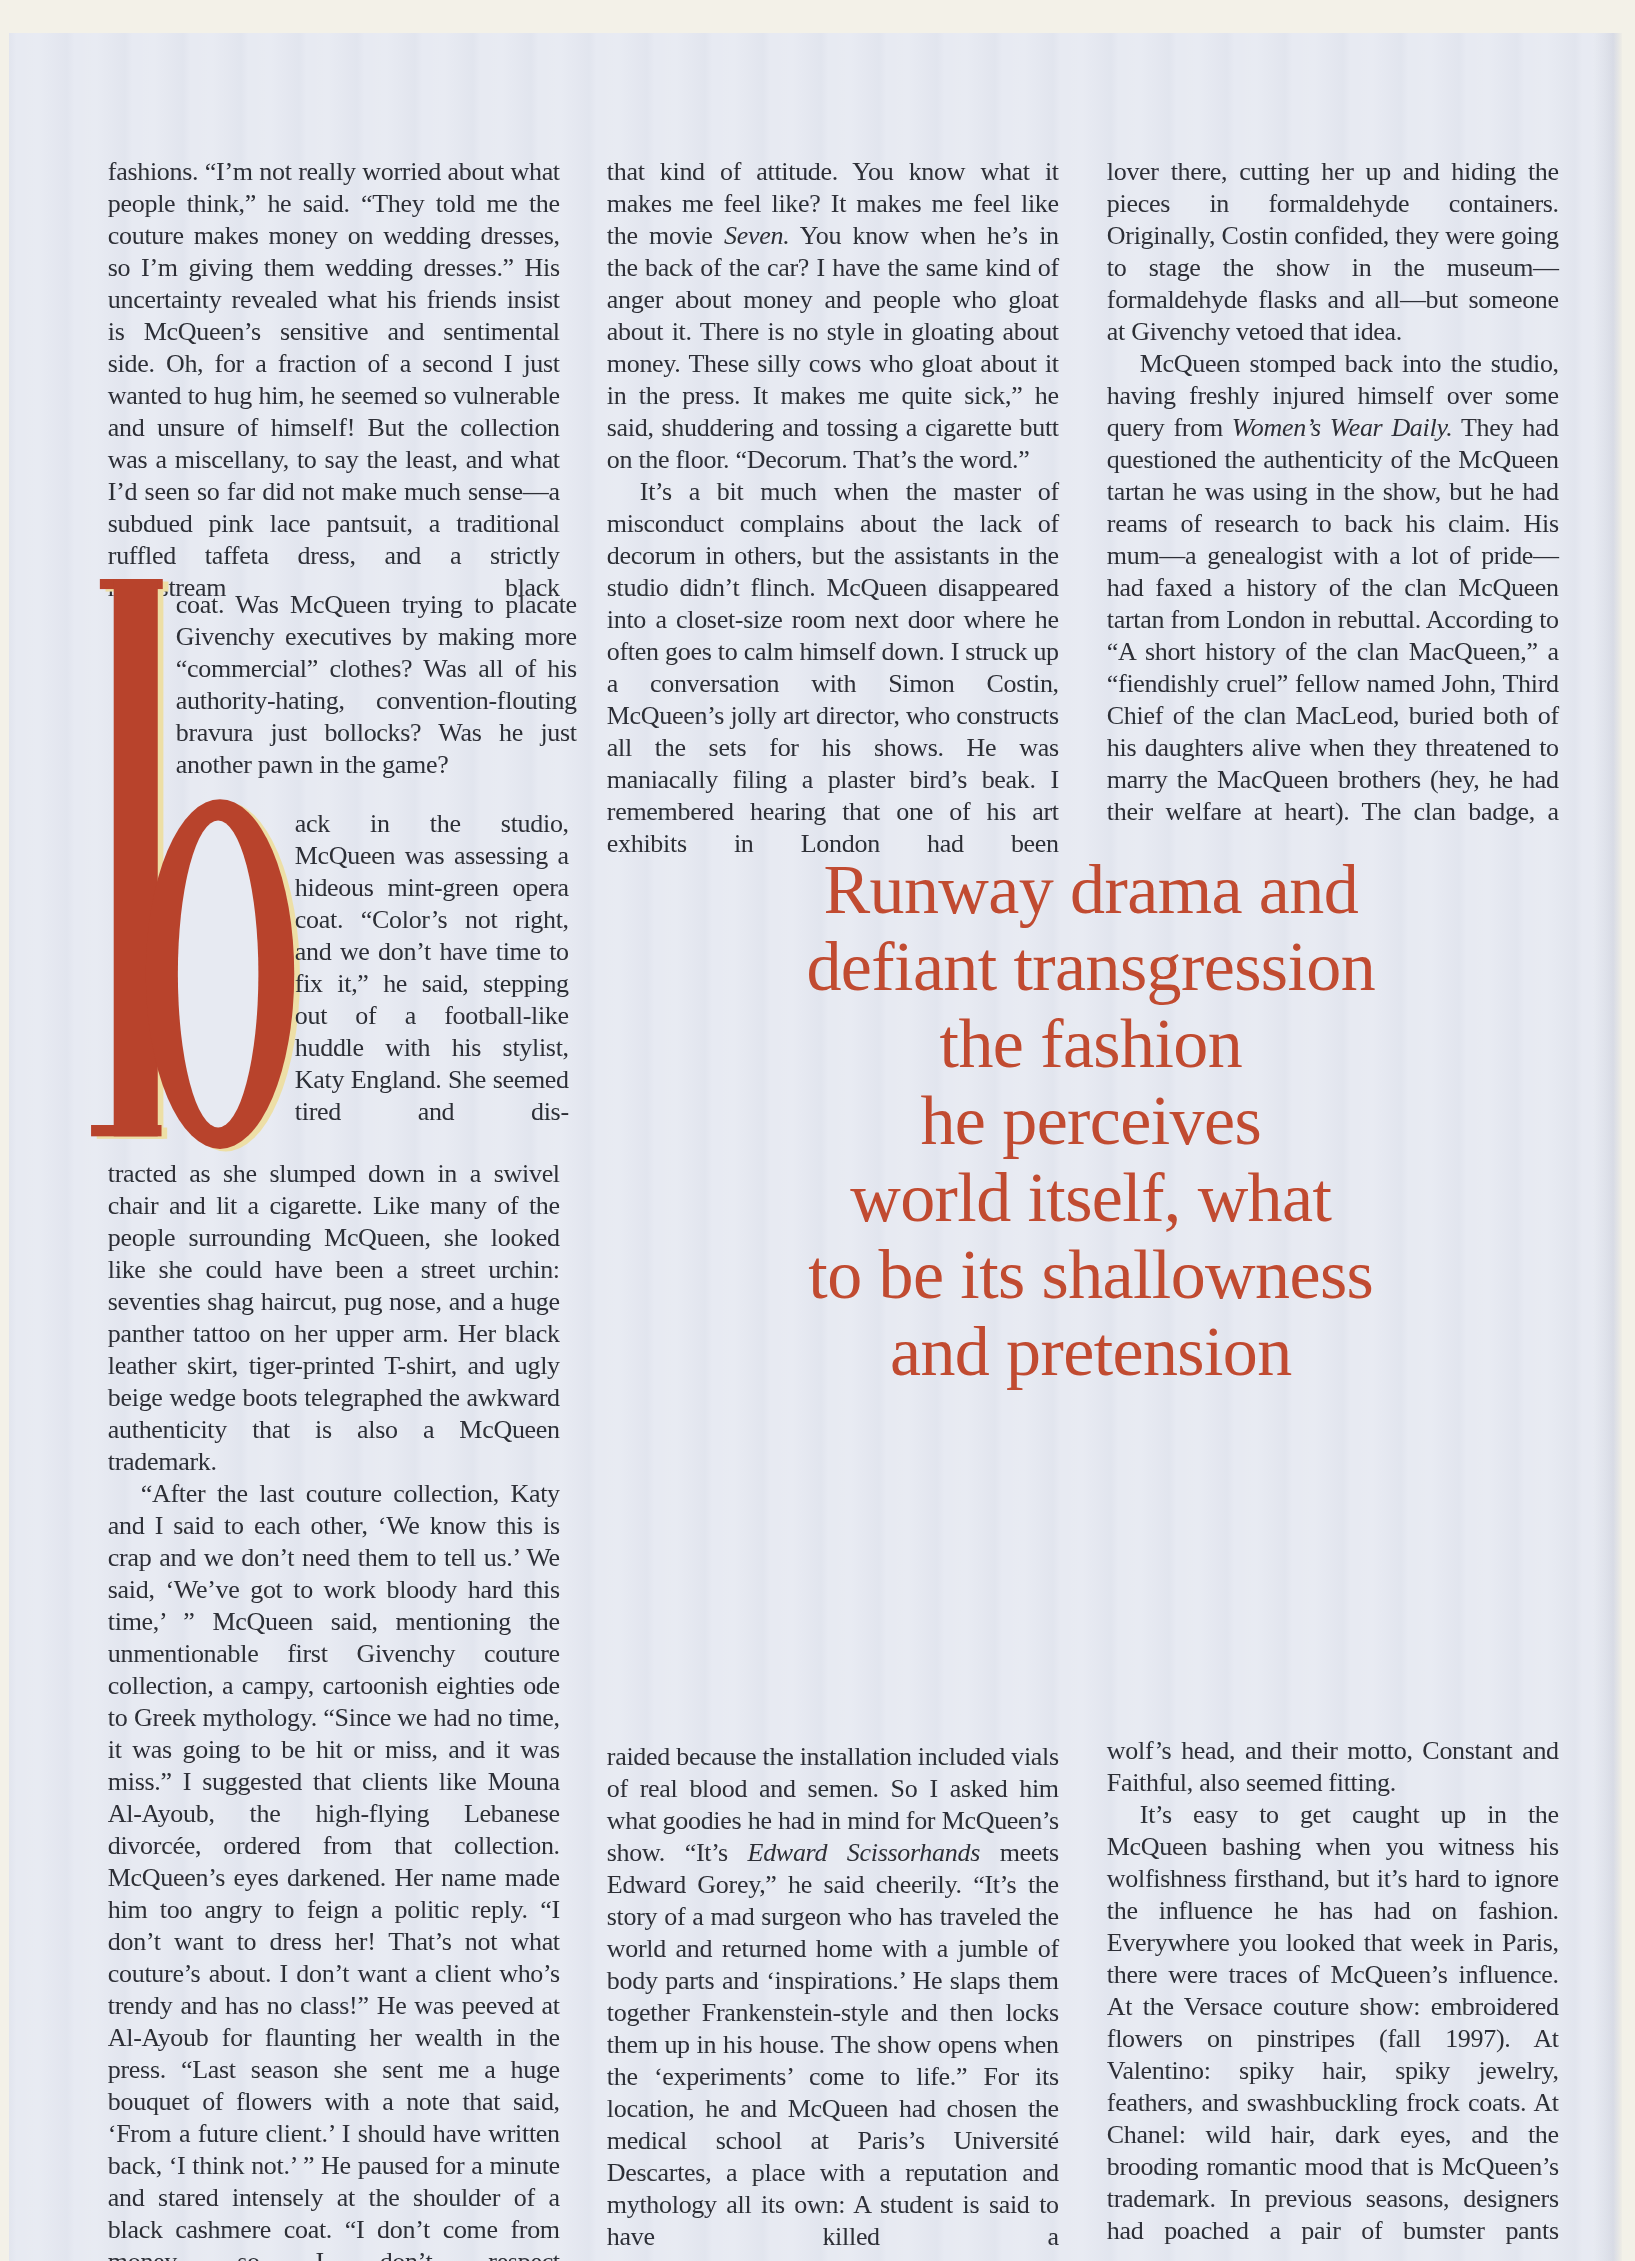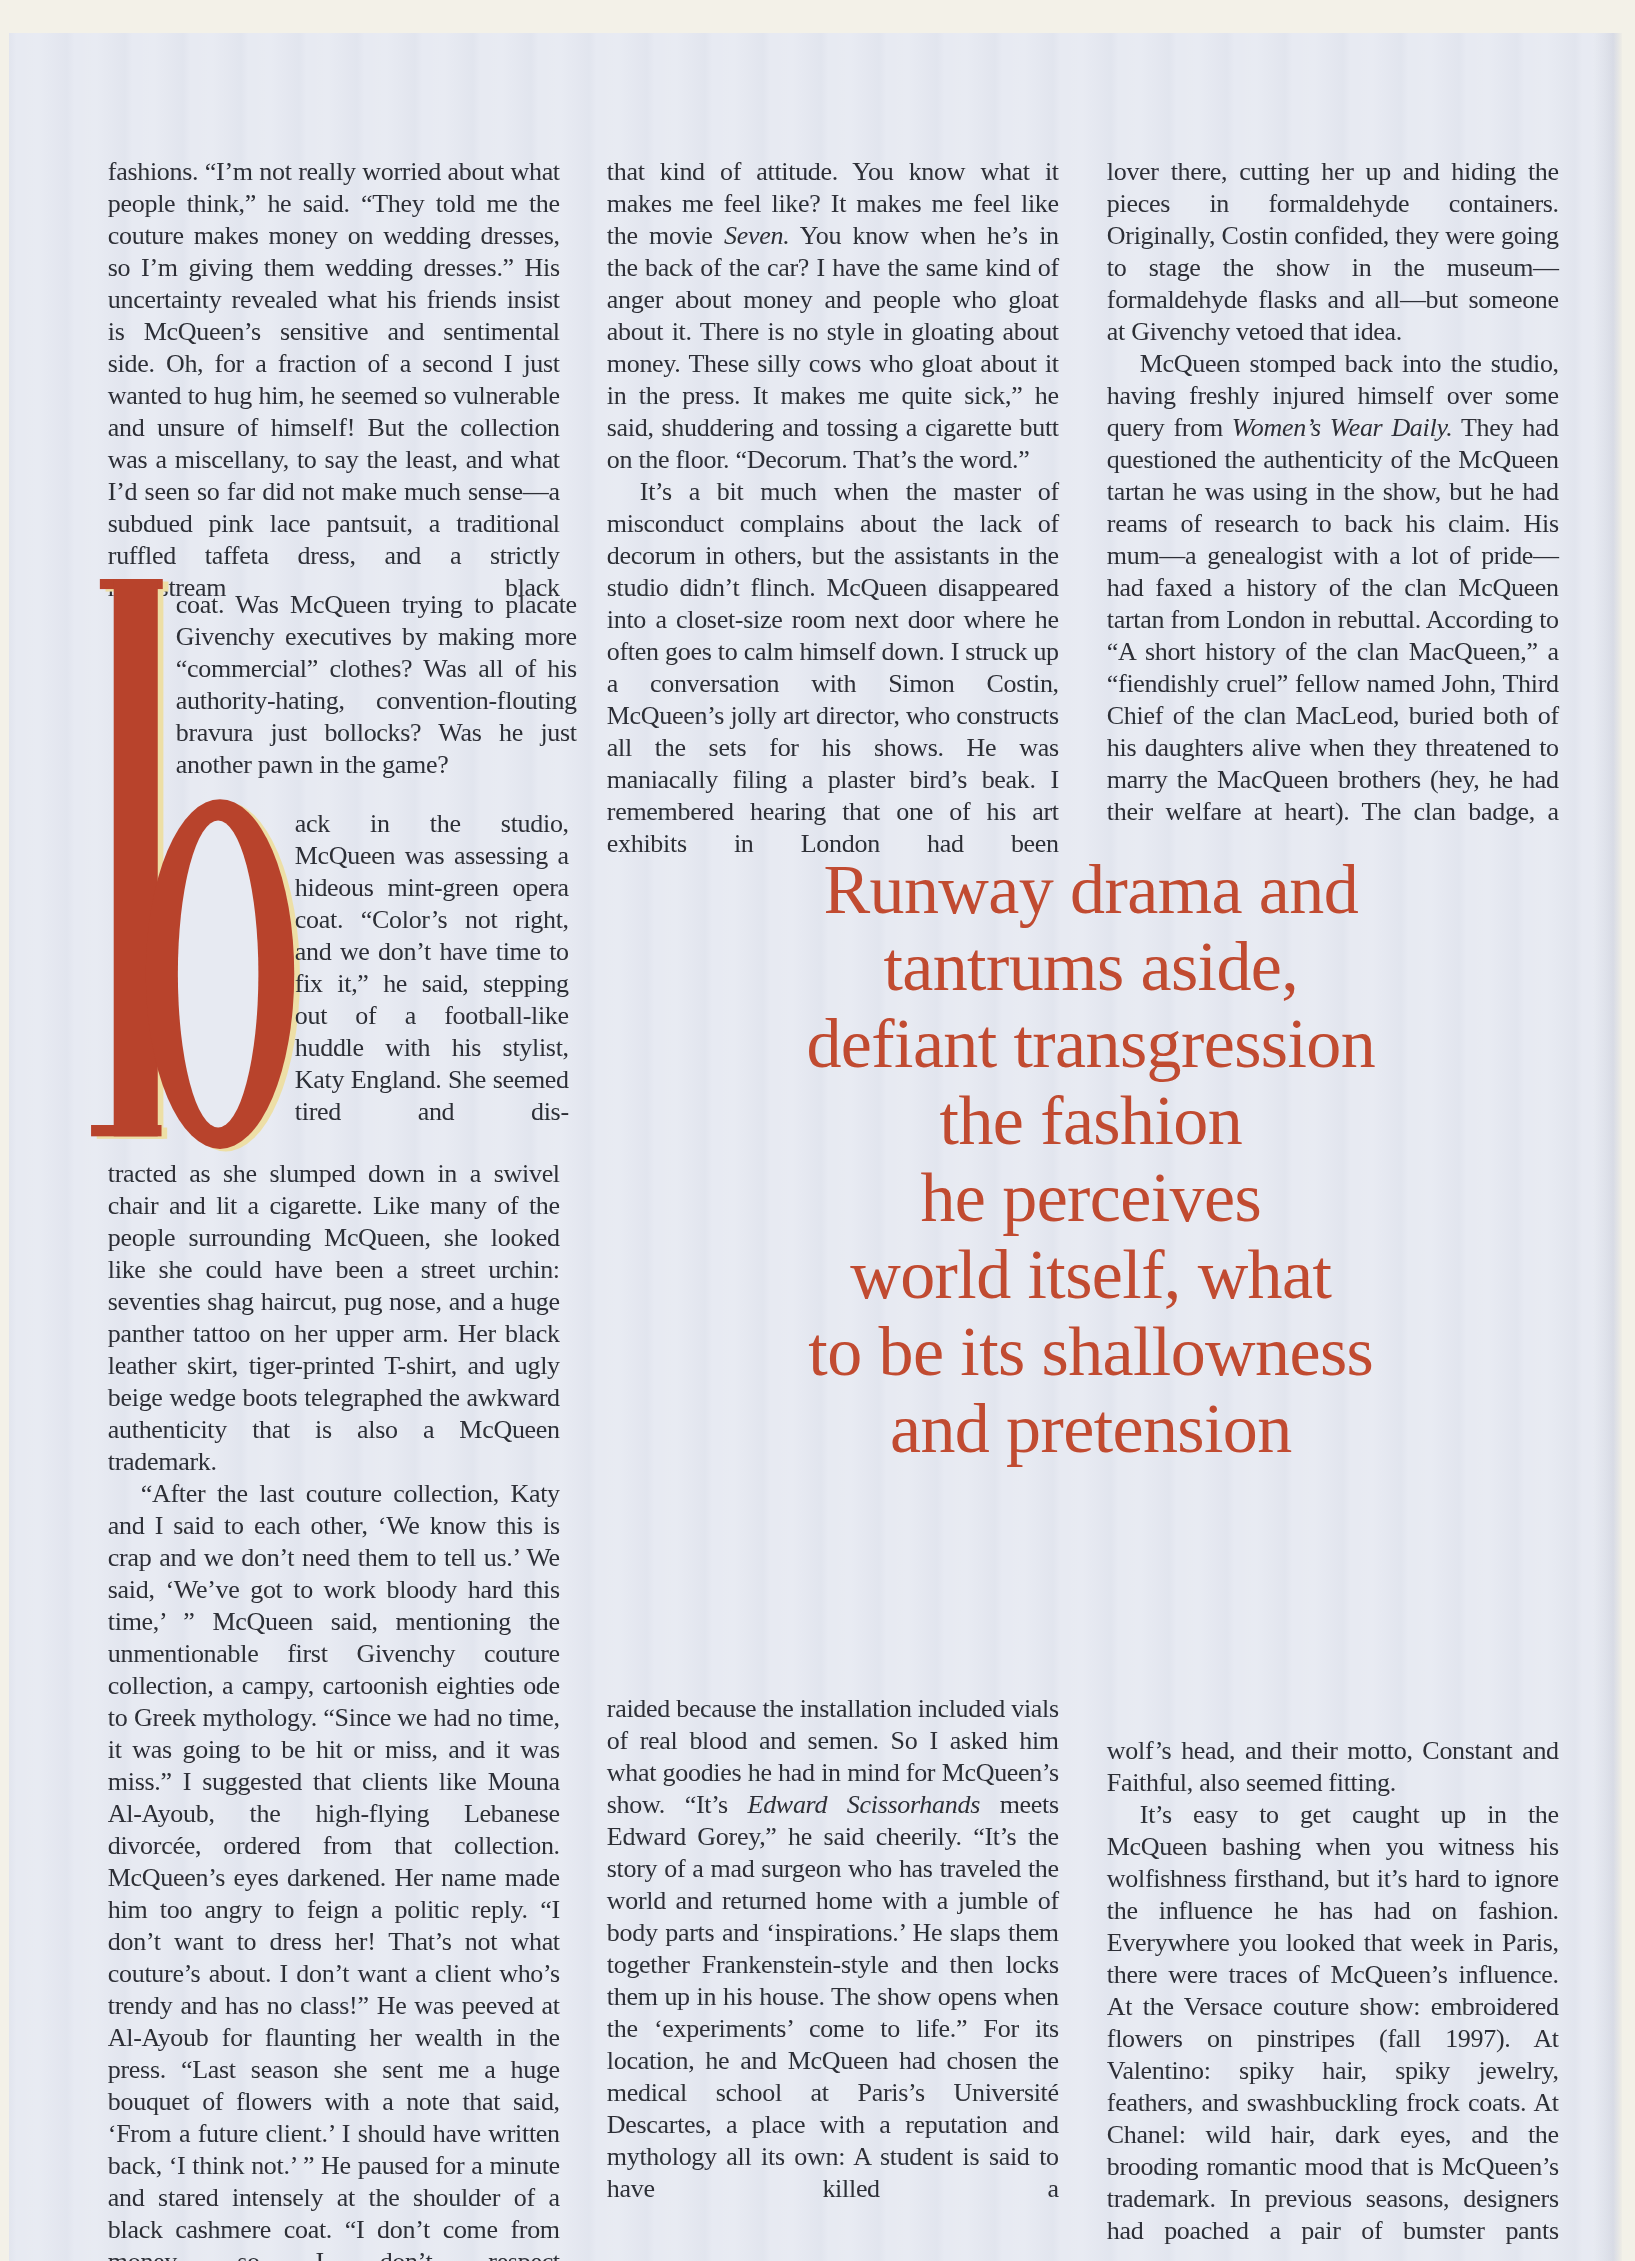--- a/index.html
+++ b/index.html
@@ -84,30 +84,29 @@
     <p class="indent cont">“After the last couture collection, Katy and I said to each other, ‘We know this is crap and we don’t need them to tell us.’ We said, ‘We’ve got to work bloody hard this time,’ ” McQueen said, mentioning the unmentionable first Givenchy couture collection, a campy, cartoonish eighties ode to Greek mythology. “Since we had no time, it was going to be hit or miss, and it was miss.” I suggested that clients like Mouna Al-Ayoub, the high-flying Lebanese divorcée, ordered from that collection. McQueen’s eyes darkened. Her name made him too angry to feign a politic reply. “I don’t want to dress her! That’s not what couture’s about. I don’t want a client who’s trendy and has no class!” He was peeved at Al-Ayoub for flaunting her wealth in the press. “Last season she sent me a huge bouquet of flowers with a note that said, ‘From a future client.’ I should have written back, ‘I think not.’ ” He paused for a minute and stared intensely at the shoulder of a black cashmere coat. “I don’t come from money, so I don’t respect</p>
   </div>
 
   <div class="txtblock" style="left:598px;top:123px;width:452px;">
     <p><span>that kind of attitude. You know what it makes me feel like? It makes me feel like the movie </span><i>Seven.</i><span> You know when he’s in the back of the car? I have the same kind of anger about money and people who gloat about it. There is no style in gloating about money. These silly cows who gloat about it in the press. It makes me quite sick,” he said, shuddering and tossing a cigarette butt on the floor. “Decorum. That’s the word.”</span></p>
     <p class="indent cont">It’s a bit much when the master of misconduct complains about the lack of decorum in others, but the assistants in the studio didn’t flinch. McQueen disappeared into a closet-size room next door where he often goes to calm himself down. I struck up a conversation with Simon Costin, McQueen’s jolly art director, who constructs all the sets for his shows. He was maniacally filing a plaster bird’s beak. I remembered hearing that one of his art exhibits in London had been</p>
   </div>
 
   <div class="pullquote">
     <div class="pq-line">Runway drama and</div>
-    <div class="pq-line">tantrums aside,</div>
     <div class="pq-line">defiant transgression</div>
     <div class="pq-line">the fashion</div>
     <div class="pq-line">he perceives</div>
     <div class="pq-line">world itself, what</div>
     <div class="pq-line">to be its shallowness</div>
     <div class="pq-line">and pretension</div>
   </div>
 
-  <div class="txtblock" style="left:598px;top:1660px;width:452px;">
+  <div class="txtblock" style="left:598px;top:1708px;width:452px;">
     <p class="cont"><span>raided because the installation included vials of real blood and semen. So I asked him what goodies he had in mind for McQueen’s show. “It’s </span><i>Edward Scissorhands</i><span> meets Edward Gorey,” he said cheerily. “It’s the story of a mad surgeon who has traveled the world and returned home with a jumble of body parts and ‘inspirations.’ He slaps them together Frankenstein-style and then locks them up in his house. The show opens when the ‘experiments’ come to life.” For its location, he and McQueen had chosen the medical school at Paris’s Université Descartes, a place with a reputation and mythology all its own: A student is said to have killed a</span></p>
   </div>
 
   <div class="txtblock" style="left:1098px;top:123px;width:452px;">
     <p>lover there, cutting her up and hiding the pieces in formaldehyde containers. Originally, Costin confided, they were going to stage the show in the museum—formaldehyde flasks and all—but someone at Givenchy vetoed that idea.</p>
     <p class="indent cont"><span>McQueen stomped back into the studio, having freshly injured himself over some query from </span><i>Women’s Wear Daily.</i><span> They had questioned the authenticity of the McQueen tartan he was using in the show, but he had reams of research to back his claim. His mum—a genealogist with a lot of pride—had faxed a history of the clan McQueen tartan from London in rebuttal. According to “A short history of the clan MacQueen,” a “fiendishly cruel” fellow named John, Third Chief of the clan MacLeod, buried both of his daughters alive when they threatened to marry the MacQueen brothers (hey, he had their welfare at heart). The clan badge, a</span></p>
   </div>
 
   <div class="txtblock" style="left:1098px;top:1702px;width:452px;">
     <p>wolf’s head, and their motto, Constant and Faithful, also seemed fitting.</p>

